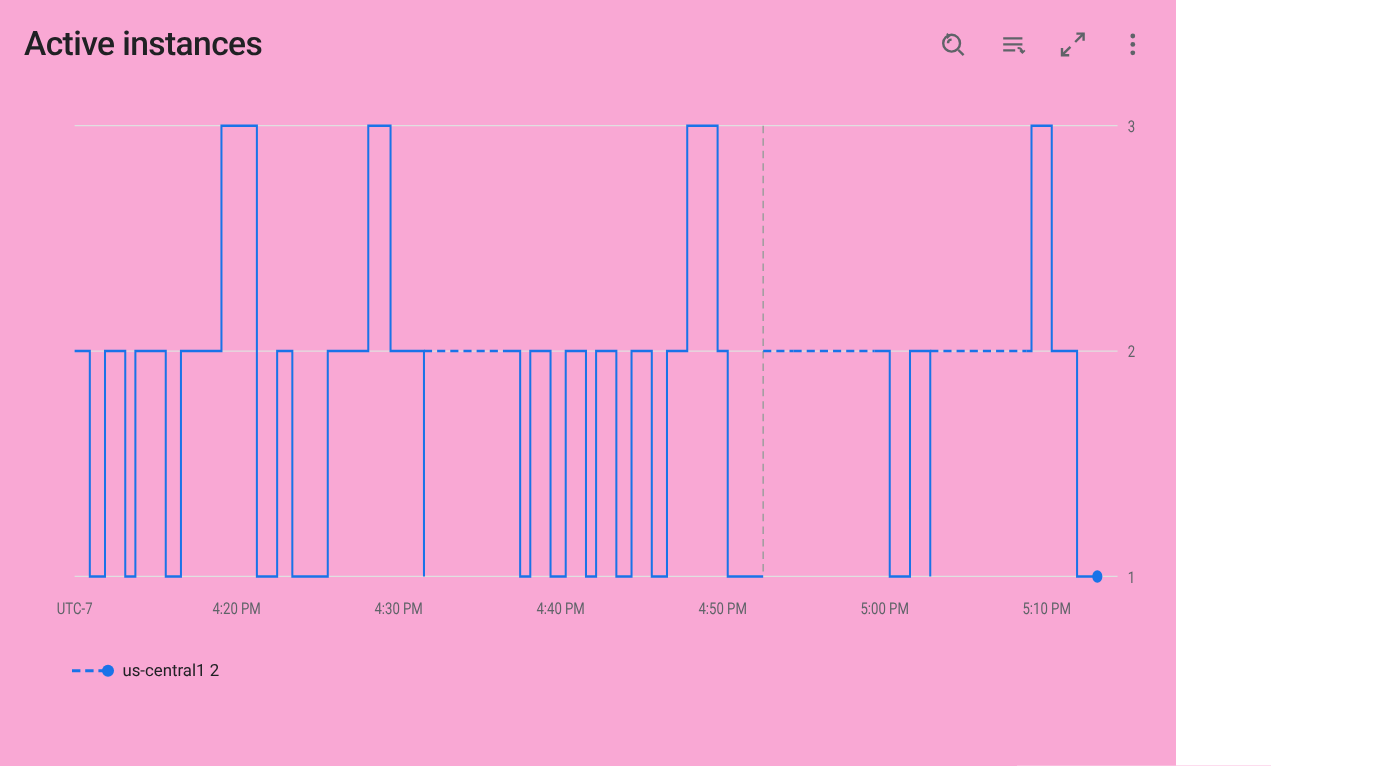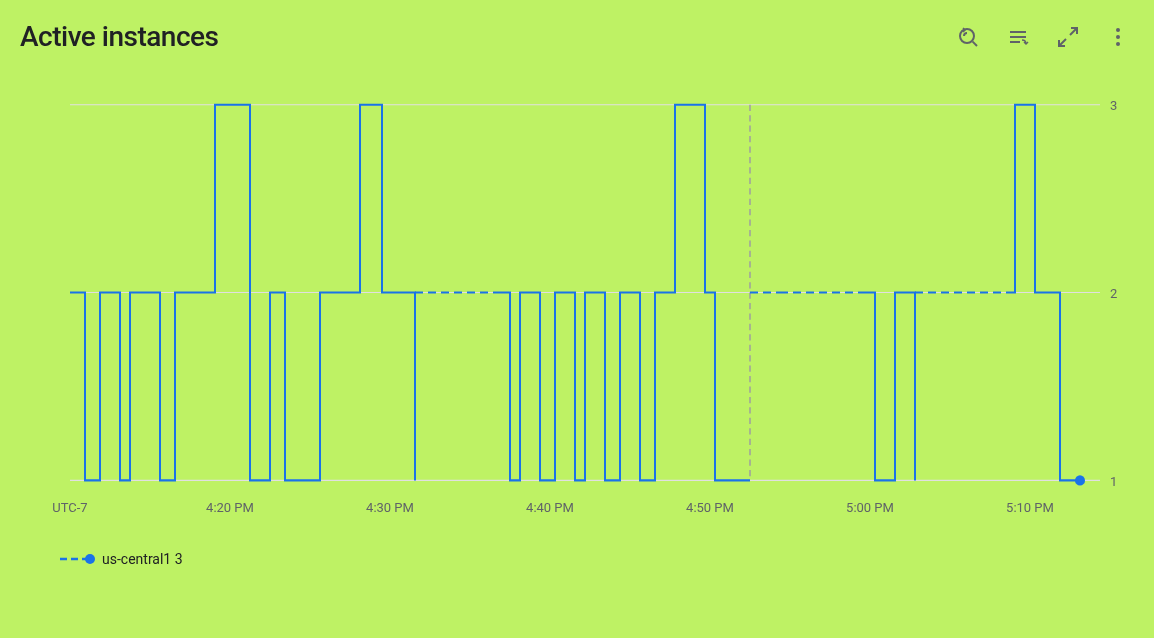--- a/index.html
+++ b/index.html
@@ -4,23 +4,23 @@
   <style>
     * { margin: 0; padding: 0; box-sizing: border-box; }
     body {
       background: #fff;
       font-family: 'Google Sans', Roboto, Arial, sans-serif;
       width: 1154px;
       height: 638px;
       overflow: hidden;
     }
     .container {
-      width: 1154px;
+      width: 980px;
       height: 638px;
-      background: #bef264;
+      background: #f9a8d4;
       position: relative;
       padding: 20px 20px 0 20px;
     }
     .header {
       display: flex;
       align-items: center;
       justify-content: space-between;
       margin-bottom: 10px;
     }
     .title {
@@ -197,16 +197,16 @@
       <circle cx="1060" cy="400" r="5" fill="#1a73e8"></circle>
     </svg>
   </div>
 
   <div class="legend">
     <div class="legend-line">
       <svg width="36" height="12">
         <line x1="0" y1="6" x2="26" y2="6" stroke="#1a73e8" stroke-width="2.5" stroke-dasharray="7,4"></line>
         <circle cx="30" cy="6" r="5" fill="#1a73e8"></circle>
       </svg>
-      <span class="legend-text">us-central1  3</span>
+      <span class="legend-text">us-central1  2</span>
     </div>
   </div>
 </div>
 
 </body></html>

